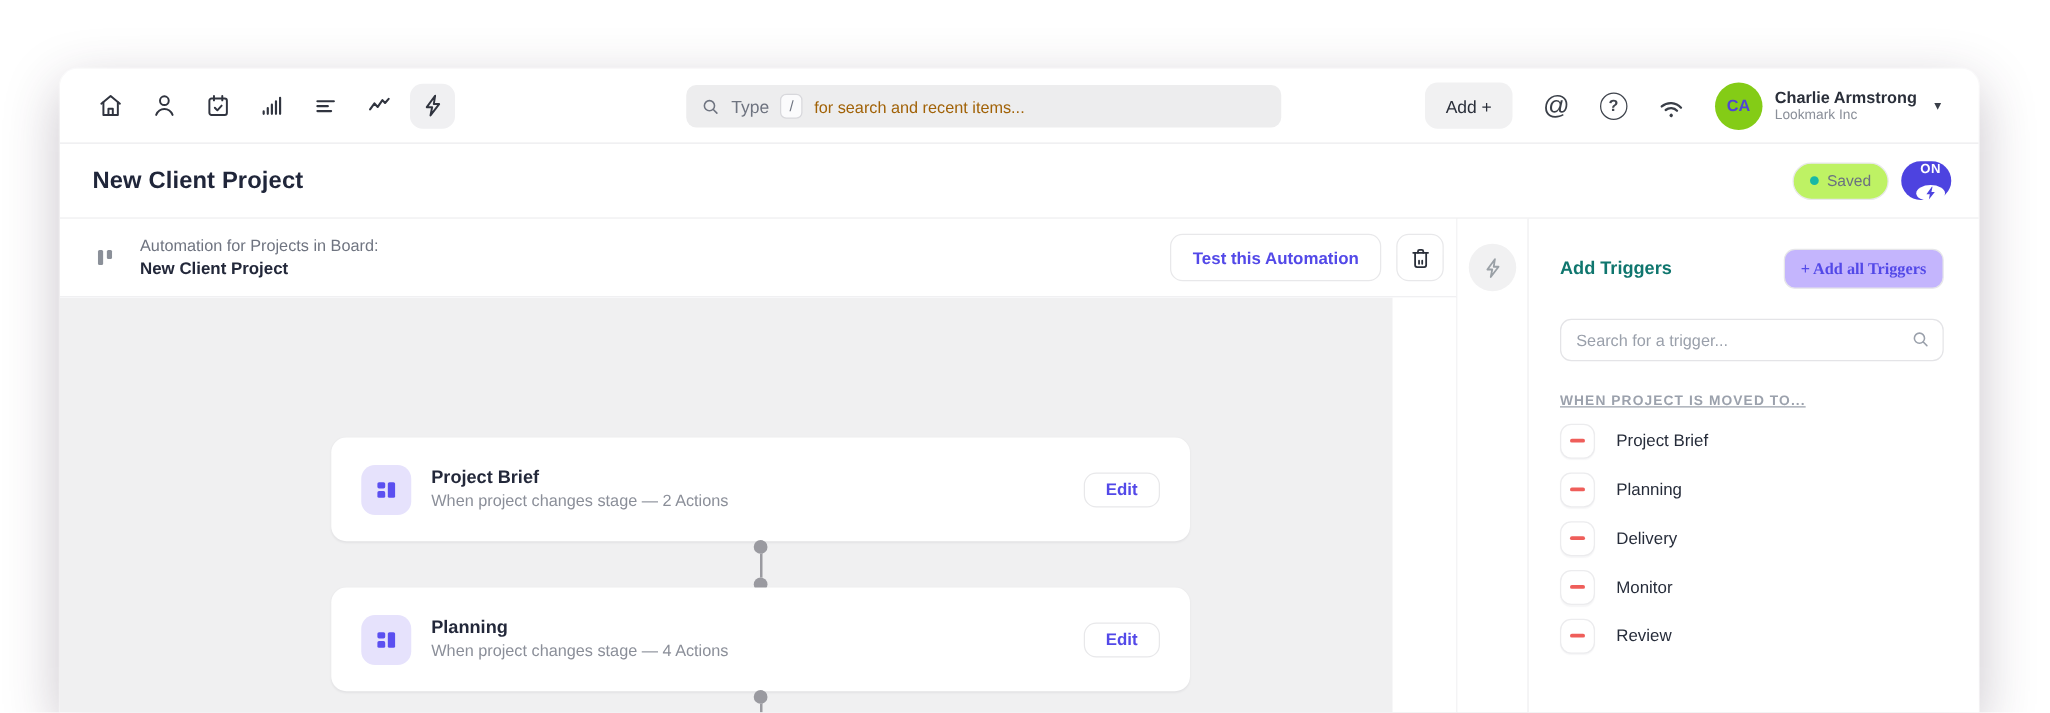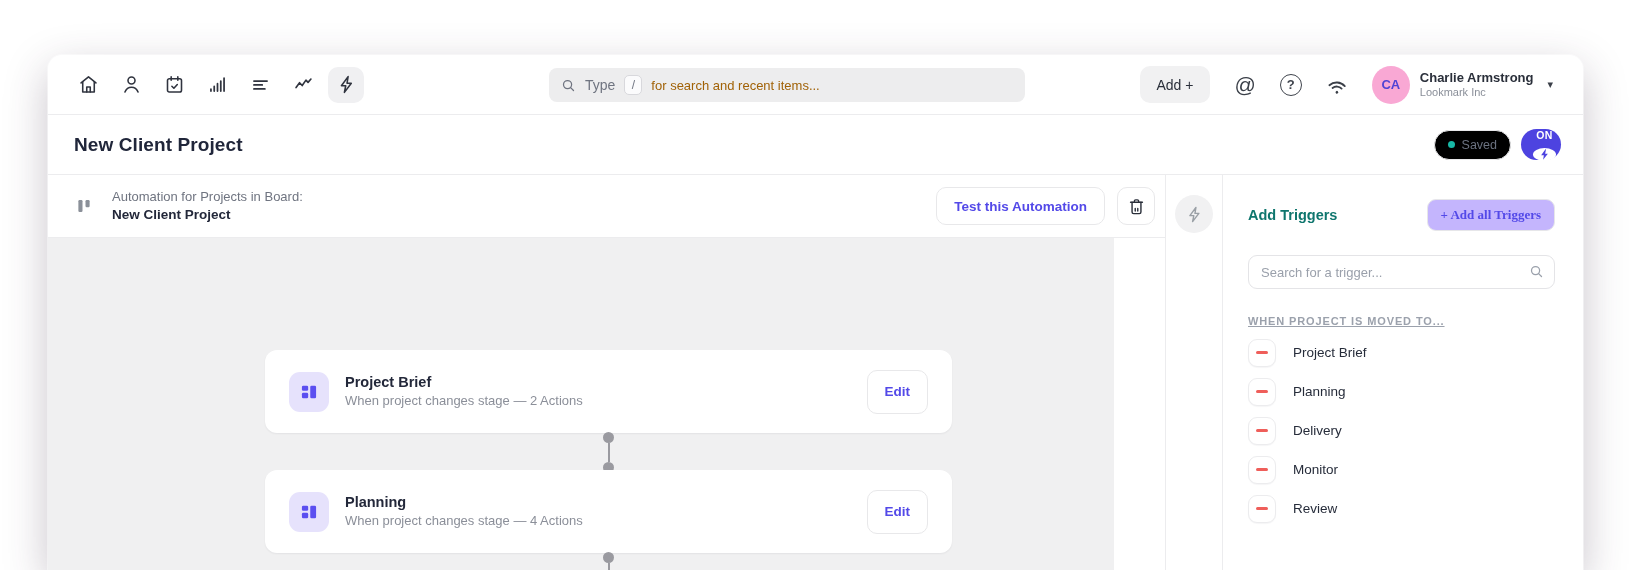--- a/index.html
+++ b/index.html
@@ -38,30 +38,30 @@
   .search-suffix{ font-size:13px; color:#a16207; }
 
   .topbar-right{ margin-left:auto; display:flex; align-items:center; gap:24px; }
   .add-btn{ border:none; background:#f1f1f2; border-radius:10px; height:37px; padding:0 17px; font-size:14px; color:#2a2f3a; font-family:inherit; cursor:pointer; }
   .icon-btn{ border:none; background:transparent; padding:0; display:flex; align-items:center; justify-content:center; cursor:pointer; color:#3a3f48; }
   .at-glyph{ font-size:21px; line-height:1; color:#3a3f48; }
   .q-circle{ width:22px; height:22px; border:1.7px solid #3f444d; border-radius:50%; display:flex; align-items:center; justify-content:center; font-size:13px; font-weight:700; color:#3f444d; }
   .icon-btn svg{ width:22px; height:22px; }
 
   .user-menu{ display:flex; align-items:center; gap:10px; cursor:pointer; }
-  .avatar{ width:38px; height:38px; border-radius:50%; background:#f9a8d4; color:#5044d4; font-size:13px; font-weight:700; display:flex; align-items:center; justify-content:center; }
+  .avatar{ width:38px; height:38px; border-radius:50%; background:#84cc16; color:#5044d4; font-size:13px; font-weight:700; display:flex; align-items:center; justify-content:center; }
   .user-name{ font-size:13px; font-weight:700; color:#2a2f3a; line-height:1.25; }
   .user-org{ font-size:11px; color:#8a8f99; line-height:1.25; }
   .caret{ font-size:11px; color:#3a3f48; margin-left:4px; }
 
   
   .titlebar{ height:60px; border-bottom:1px solid #ececee; display:flex; align-items:center; padding:0 22px 0 26px; }
   .page-title{ font-size:19px; font-weight:700; color:#20263a; letter-spacing:.1px; }
   .titlebar-right{ margin-left:auto; display:flex; align-items:center; gap:10px; }
-  .saved-pill{ display:flex; align-items:center; gap:7px; height:30px; padding:0 13px; background:#000000; border:1px solid #e8e8ea; border-radius:16px; font-size:12.5px; color:#6b7280; }
+  .saved-pill{ display:flex; align-items:center; gap:7px; height:30px; padding:0 13px; background:#bef264; border:1px solid #e8e8ea; border-radius:16px; font-size:12.5px; color:#6b7280; }
   .saved-dot{ width:7px; height:7px; border-radius:50%; background:#17b8a6; }
   .on-toggle{ display:flex; align-items:center; gap:7px; height:31px; padding:0 5px 0 12px; background:#4d43e0; border:none; border-radius:17px; cursor:pointer;flex-direction:column; }
   .on-label{ color:#fff; font-size:10.5px; font-weight:700; letter-spacing:.4px; }
   .bolt-circle{ width:23px; height:23px; border-radius:50%; background:#fff; display:flex; align-items:center; justify-content:center; }
   .bolt-circle svg{ width:13px; height:13px; }
 
   
   .content{ display:flex; height:395px; }
 
   .main-panel{ width:1118px; display:flex; flex-direction:column; border-right:1px solid #ececee; }
@@ -77,21 +77,21 @@
 
   .canvas{ position:relative; flex:1; background:#fff; overflow:hidden; }
   .canvas-gray{ position:absolute; left:0; top:0; bottom:0; width:1066px; background:#f0f0f1; }
 
   .auto-card{ position:absolute; left:217px; width:687px; height:83px; background:#fff; border-radius:12px; box-shadow:0 1px 2px rgba(16,24,40,.06); display:flex; align-items:center; padding:0 24px; }
   .card-1{ top:112px; } .card-2{ top:232px; }
   .tile{ width:40px; height:40px; border-radius:11px; background:#e6e2fc; display:flex; align-items:center; justify-content:center; margin-right:16px; flex:none; }
   .tile svg{ width:20px; height:20px; }
   .card-title{ font-size:14.5px; font-weight:700; color:#23283a; line-height:1.3; }
   .card-sub{ font-size:13px; color:#8b8f99; line-height:1.45; }
-  .edit-btn{ margin-left:auto; height:44px; padding:0 17px; background:#fff; border:1px solid #e8e8ea; border-radius:10px; color:#5349e8; font-size:13.5px; font-weight:700; font-family:inherit; cursor:pointer; }
+  .edit-btn{ margin-left:auto; height:28px; padding:0 17px; background:#fff; border:1px solid #e8e8ea; border-radius:10px; color:#5349e8; font-size:13.5px; font-weight:700; font-family:inherit; cursor:pointer; }
 
   .connector{ position:absolute; display:flex; flex-direction:column; align-items:center; }
   .connector-1{ left:555px; top:194px; }
   .connector-2{ left:555px; top:314px; }
   .c-dot{ width:11px; height:11px; border-radius:50%; background:#9a9aa0; }
   .c-line{ width:2px; height:19px; background:#9a9aa0; }
   .c-line.short{ height:14px; }
 
   .rail{ width:57px; flex:none; background:#fff; border-right:1px solid #ececee; display:flex; justify-content:center; }
   .rail-bolt{ margin-top:20px; width:38px; height:38px; border:none; border-radius:50%; background:#f1f1f2; color:#9aa0a6; display:flex; align-items:center; justify-content:center; cursor:pointer; }

